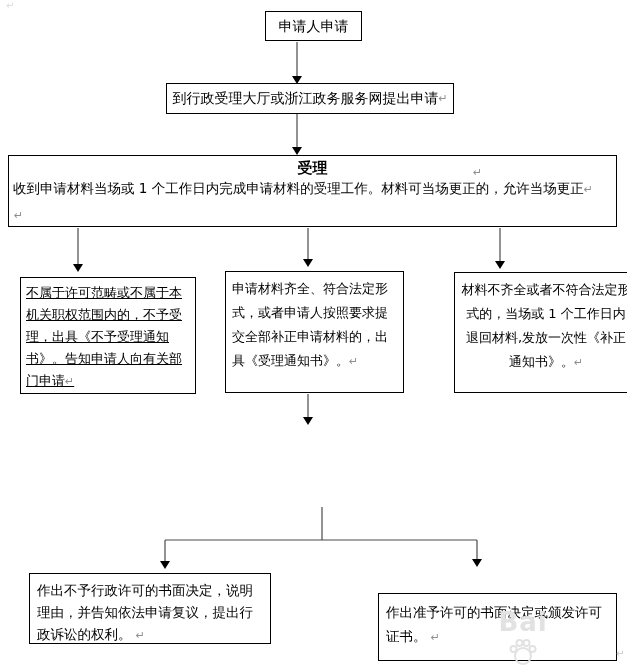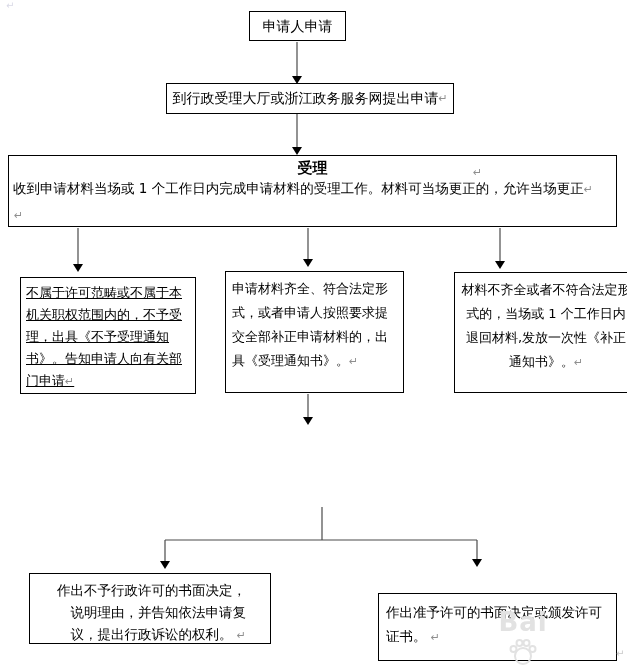--- a/index.html
+++ b/index.html
@@ -13,32 +13,32 @@
   }
   .box{
     position:absolute;
     border:1px solid #000;
     background:#fff;
     box-sizing:border-box;
     font-size:13px;
     line-height:23px;
   }
   .center-flex{display:flex;align-items:center;justify-content:center;}
-  #box-a{left:249px;top:11px;width:97px;height:30px;font-size:14px;}
+  #box-a{left:265px;top:11px;width:97px;height:30px;font-size:14px;}
   #box-b{left:166px;top:83px;width:288px;height:31px;font-size:14px;}
   #box-c{left:8px;top:155px;width:609px;height:72px;border-width:1.5px;}
   #box-c .title{ text-align:center;font-weight:bold;font-size:15px;line-height:20px;padding-top:2px;}
   #box-c .body{ padding:0 4px;font-size:13.5px;line-height:21px;}
   #box-d{left:20px;top:277px;width:176px;height:117px;text-align:left;padding:4px 5px;line-height:22px;text-decoration:underline;}
   #box-e{left:225px;top:271px;width:179px;height:122px;padding:5px 6px;line-height:24px;}
   #box-f{left:454px;top:272px;width:184px;height:121px;padding:5px 6px;line-height:24px;text-align:center;}
   #box-g{left:227px;top:428px;width:190px;height:79px;}
   #box-g .title{text-align:center;font-weight:bold;font-size:15px;line-height:21px;padding-top:3px;}
   #box-g .body{padding:0 6px;font-size:13.5px;line-height:22px;}
-  #box-h{left:29px;top:573px;width:242px;height:71px;padding:5px 24px;font-size:13.5px;line-height:22px;text-align:right;}
+  #box-h{left:29px;top:573px;width:242px;height:71px;padding:5px 7px;font-size:13.5px;line-height:22px;}
   #box-i{left:378px;top:593px;width:239px;height:68px;padding:6px 7px;font-size:13.5px;line-height:24px;}
   .ret{color:#8f8f8f;font-size:11px;font-weight:normal;}
   .ret-abs{position:absolute;color:#8f8f8f;font-size:11px;}
   .wavy{
     text-decoration-line:underline;
     text-decoration-style:wavy;
     text-decoration-color:#d40000;
     text-decoration-thickness:1px;
     text-underline-offset:3px;
   }

